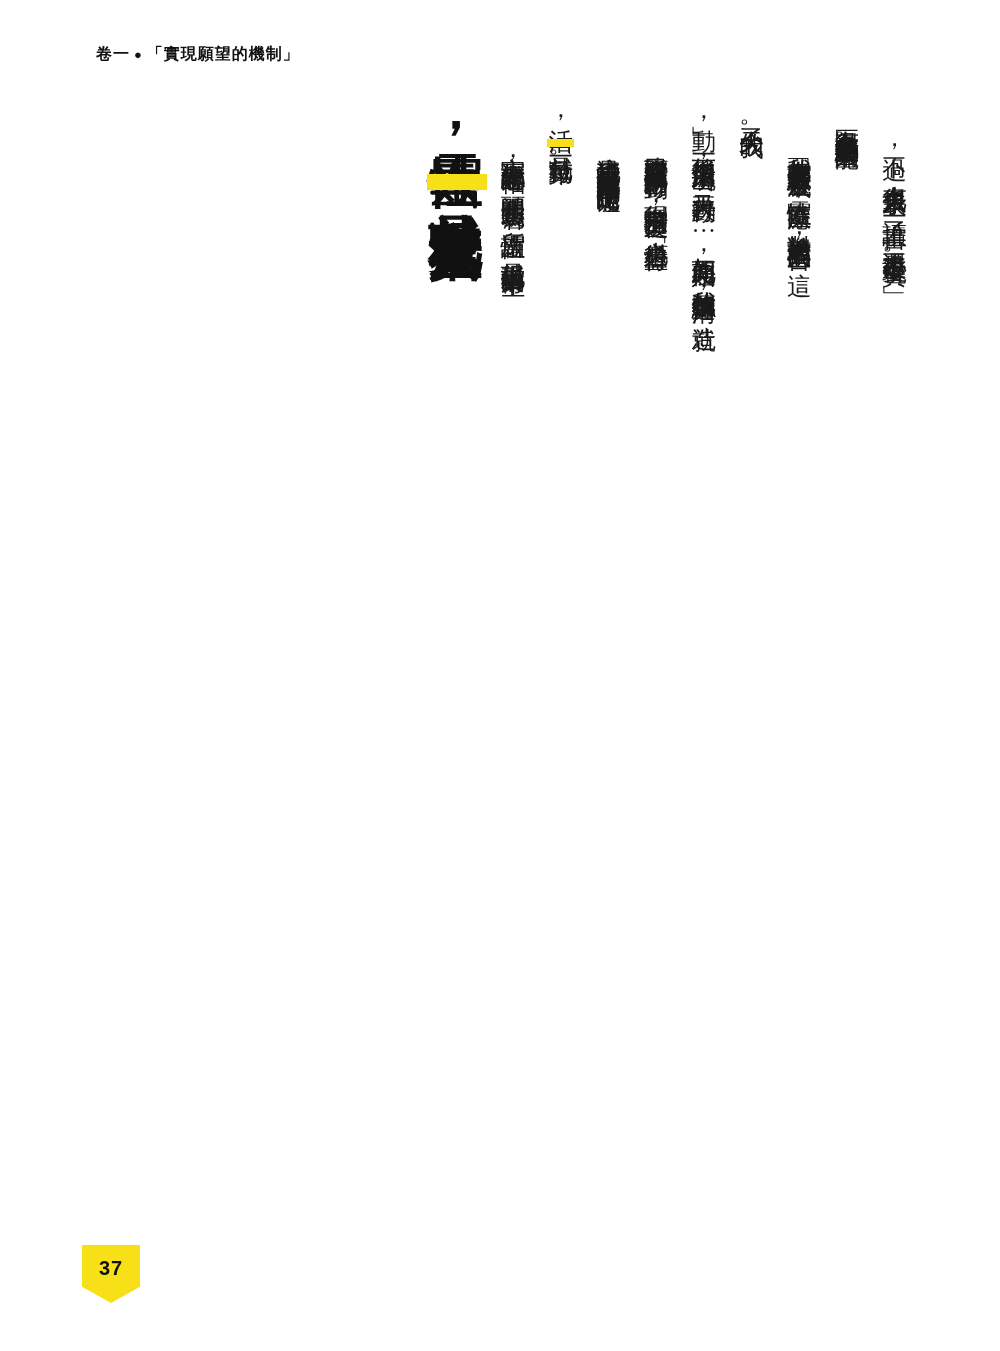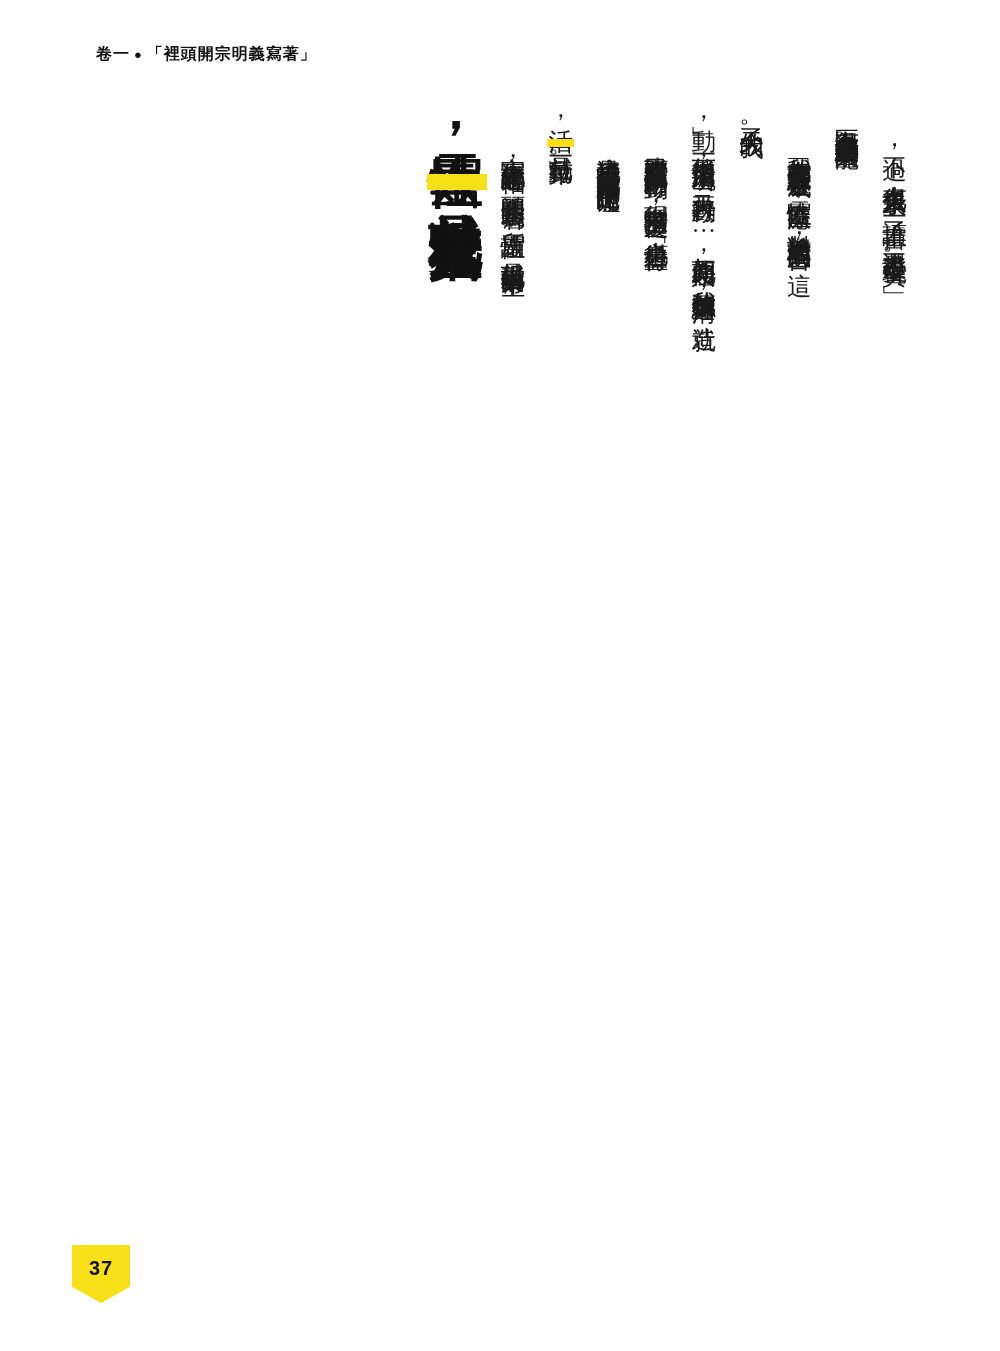--- a/index.html
+++ b/index.html
@@ -85,21 +85,21 @@
   }
   .col .mark {
     background: #f7e017;
     box-decoration-break: clone;
     -webkit-box-decoration-break: clone;
   }
 
   
   .folio {
     position: absolute;
-    left: 72px;
+    left: 82px;
     bottom: 48px;
     width: 58px;
     height: 58px;
     background: #f7e017;
     clip-path: polygon(0 0, 100% 0, 100% 72%, 50% 100%, 0 72%);
     display: flex;
     align-items: flex-start;
     justify-content: center;
   }
   .folio span {
@@ -110,21 +110,21 @@
     color: #111;
     margin-top: 12px;
   }
 </style>
 </head>
 <body>
 
 <div class="page">
 
   <div class="running-header">
-    <span>卷一</span><span class="dot">●</span><span>「裡頭開宗明義寫著」</span>
+    <span>卷一</span><span class="dot">●</span><span>「實現願望的機制」</span>
   </div>
 
   <div class="body-area">
 
     <div class="heading"><span>靈性，就是</span><span class="hl">「充實現實生活」</span></div>
 
     <div class="col indent">宇宙先生忘記帶走的卷軸，裡頭開宗明義寫著：所謂靈性，就是指現實中的日常生</div>
 
     <div class="col"><span>活，就是</span><span class="mark">「行動第一」</span><span>。</span></div>
 

